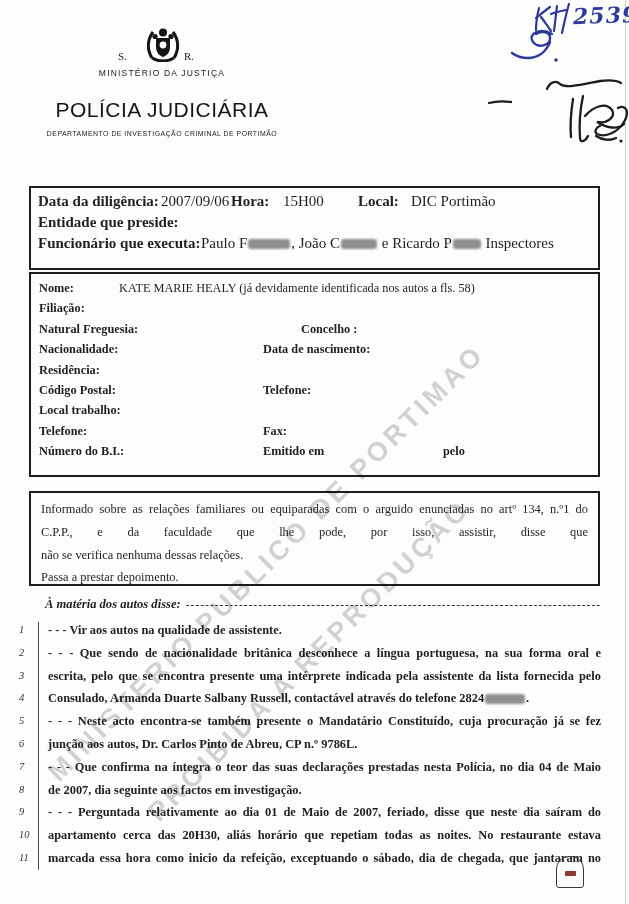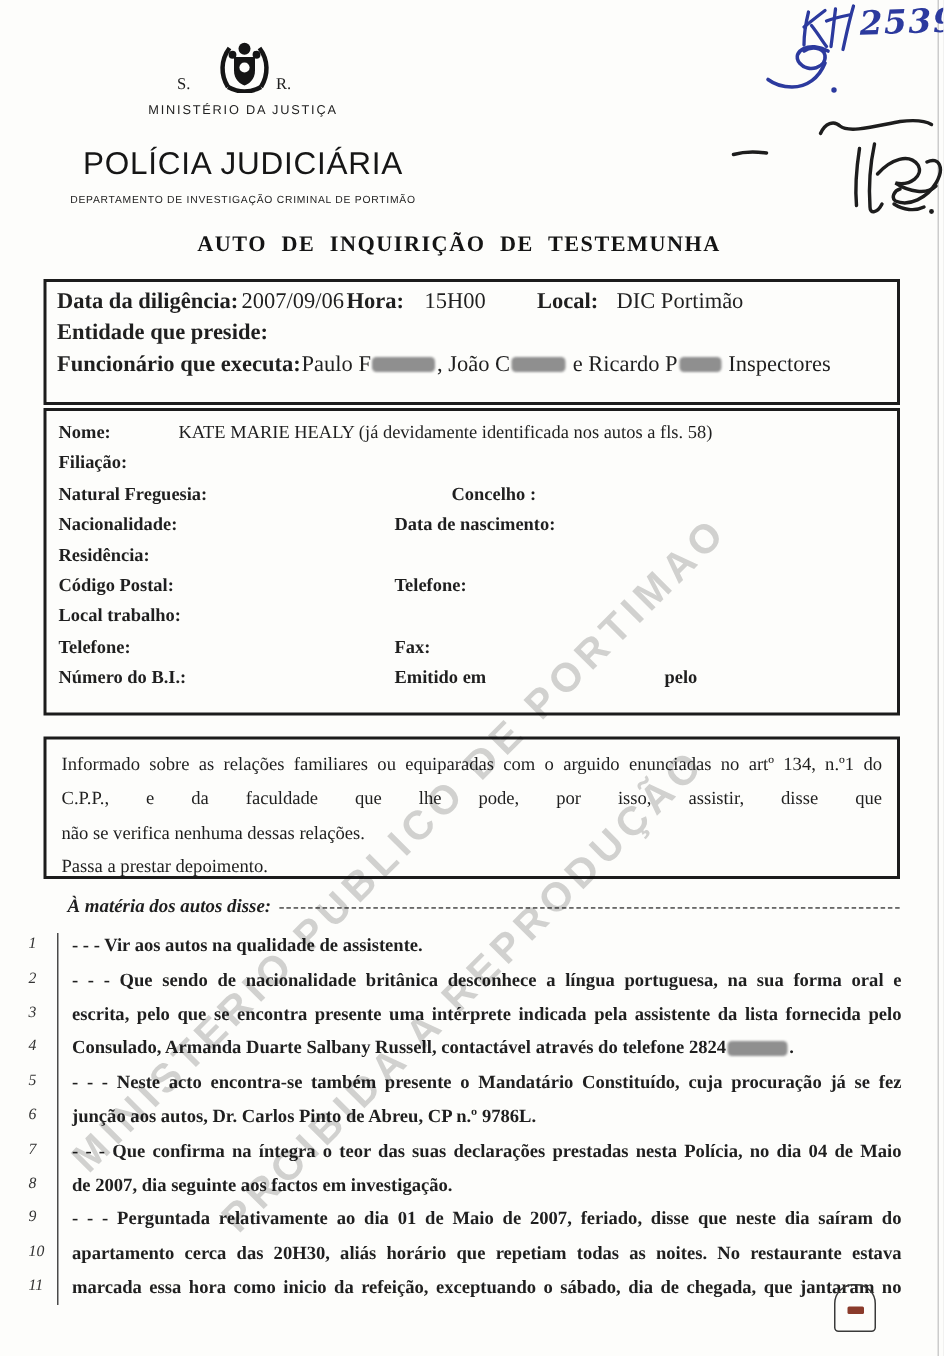--- a/index.html
+++ b/index.html
@@ -112,21 +112,20 @@
       <path d="M489 103 C496 101 504 101 511 102"></path>
       <path d="M573 99 C571 112 570 126 571 137"></path>
       <path d="M583 96 C580 110 579 124 580 138 C580 143 585 142 588 136"></path>
       <path d="M585 116 C594 106 606 102 612 110 C616 117 607 124 597 122 C606 128 618 130 624 124"></path>
       <path d="M618 108 C626 104 630 112 624 122 C618 132 606 138 597 134 C594 132 596 127 600 126"></path>
       <path d="M596 136 C602 140 610 141 616 138"></path>
     </g>
     <circle cx="621" cy="141" r="1.6" fill="#1d1d1d"></circle>
   </svg>
 
-  <div class="abs doc-title">AUTO DE INQUIRIÇÃO DE TESTEMUNHA</div>
 
   <div class="box box1">
     <span class="abs b" style="left:7px;top:5px;">Data da diligência:</span>
     <span class="abs" style="left:130px;top:5px;">2007/09/06</span>
     <span class="abs b" style="left:200px;top:5px;">Hora:</span>
     <span class="abs" style="left:252px;top:5px;">15H00</span>
     <span class="abs b" style="left:327px;top:5px;">Local:</span>
     <span class="abs" style="left:380px;top:5px;">DIC Portimão</span>
     <span class="abs b" style="left:7px;top:26px;">Entidade que preside:</span>
     <span class="abs b" style="left:7px;top:47px;">Funcionário que executa:</span>

